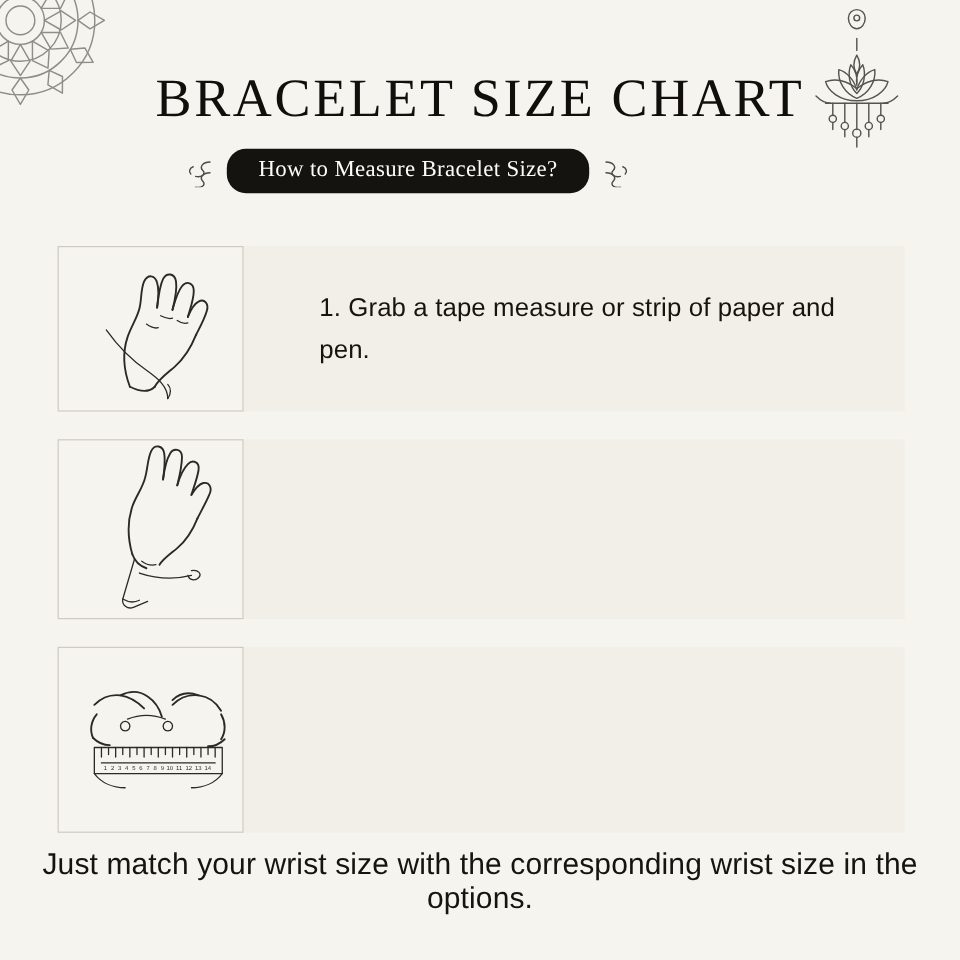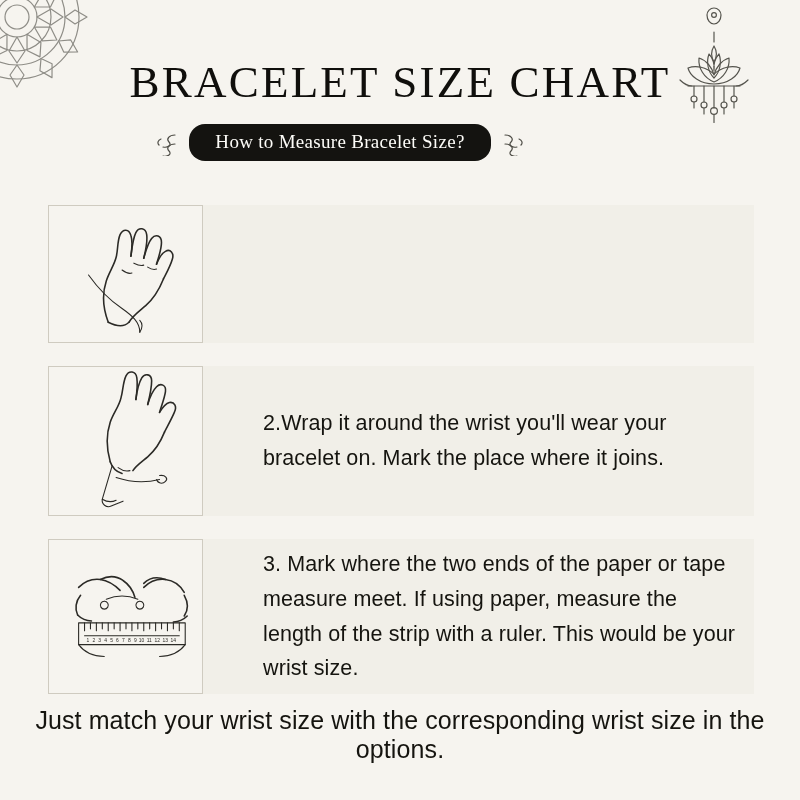--- a/index.html
+++ b/index.html
@@ -269,20 +269,21 @@
         </g>
         <g class="ln-thin">
           <path d="M40 70 c10 14 22 26 34 34 c10 7 18 14 18 24"></path>
           <path d="M92 128 c3 -4 3 -9 0 -12"></path>
           <path d="M74 65 c4 3 7 4 10 3"></path>
           <path d="M86 58 c4 2 7 3 10 2"></path>
           <path d="M100 62 c3 2 6 3 9 2"></path>
         </g>
       </svg>
     </div>
+    <div class="step-text">1. Grab a tape measure or strip of paper and pen.</div>
   </div>
 
   <div class="step step-2">
     <div class="step-img">
       <svg viewBox="0 0 155 150">
         <g class="ln">
           <path d="M62 96 c-4 -14 -4 -28 0 -40 c3 -9 9 -16 11 -25 c2 -7 2 -16 5 -22 c3 -6 10 -5 11 2 c1 7 0 15 -1 22"></path>
           <path d="M88 33 c1 -8 3 -17 6 -22 c3 -5 10 -4 10 3 c0 8 -2 16 -4 24"></path>
           <path d="M100 38 c2 -7 5 -14 9 -18 c4 -4 10 -2 9 5 c-1 7 -4 14 -6 21"></path>
           <path d="M112 46 c3 -5 6 -9 10 -10 c5 -1 8 4 5 10 c-3 7 -7 14 -10 20"></path>
@@ -291,21 +292,20 @@
         </g>
         <g class="ln-thin">
           <path d="M64 100 l-10 34 c-1 5 4 9 9 7 l12 -5"></path>
           <path d="M54 134 c5 3 10 3 14 1"></path>
           <path d="M68 112 c12 4 28 6 44 2"></path>
           <path d="M112 110 c6 -1 9 3 6 6 c-3 3 -8 2 -9 -2"></path>
           <path d="M70 102 c4 3 8 4 12 3"></path>
         </g>
       </svg>
     </div>
-    <div class="step-text">2.Wrap it around the wrist you'll wear your bracelet on. Mark the place where it joins.</div>
   </div>
 
   <div class="step step-3">
     <div class="step-img">
       <svg viewBox="0 0 155 155">
         <g class="ln">
           <path d="M30 48 c6 -6 14 -9 22 -8 c7 1 14 5 20 11"></path>
           <path d="M52 40 c8 -4 16 -4 23 1 c6 4 10 10 12 17"></path>
           <path d="M96 48 c6 -6 14 -9 22 -8 c8 1 15 6 19 13"></path>
           <path d="M118 40 c-8 -3 -16 -2 -22 4"></path>
@@ -335,18 +335,17 @@
             <text x="80" y="103">8</text>
             <text x="86" y="103">9</text>
           <text x="91" y="103">10</text>
             <text x="99" y="103">11</text>
             <text x="107" y="103">12</text>
           <text x="115" y="103">13</text>
             <text x="123" y="103">14</text>
         </g>
       </svg>
     </div>
-    <div class="step-text">3. Mark where the two ends of the paper or tape measure meet. If using paper, measure the length of the strip with a ruler. This would be your wrist size.</div>
   </div>
 
 </div>
 
 <div class="footer">Just match your wrist size with the corresponding wrist size in the options.</div>
 
 </body></html>

